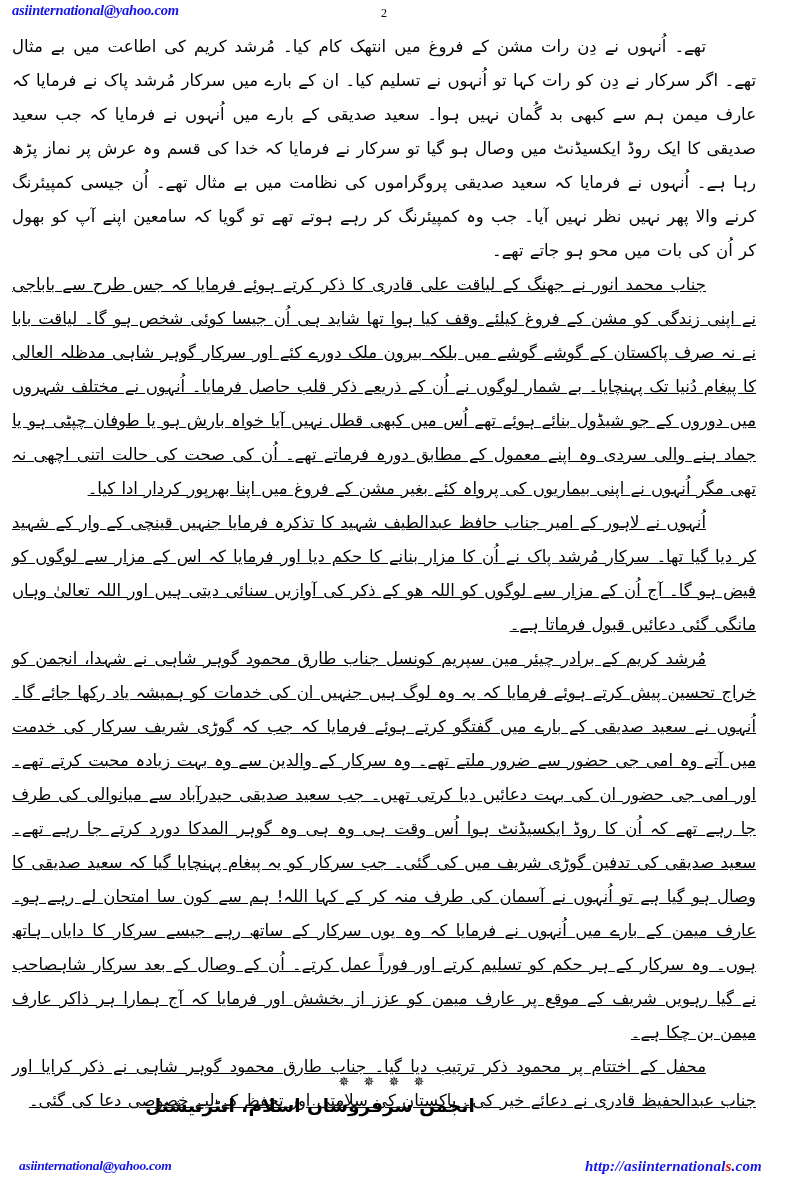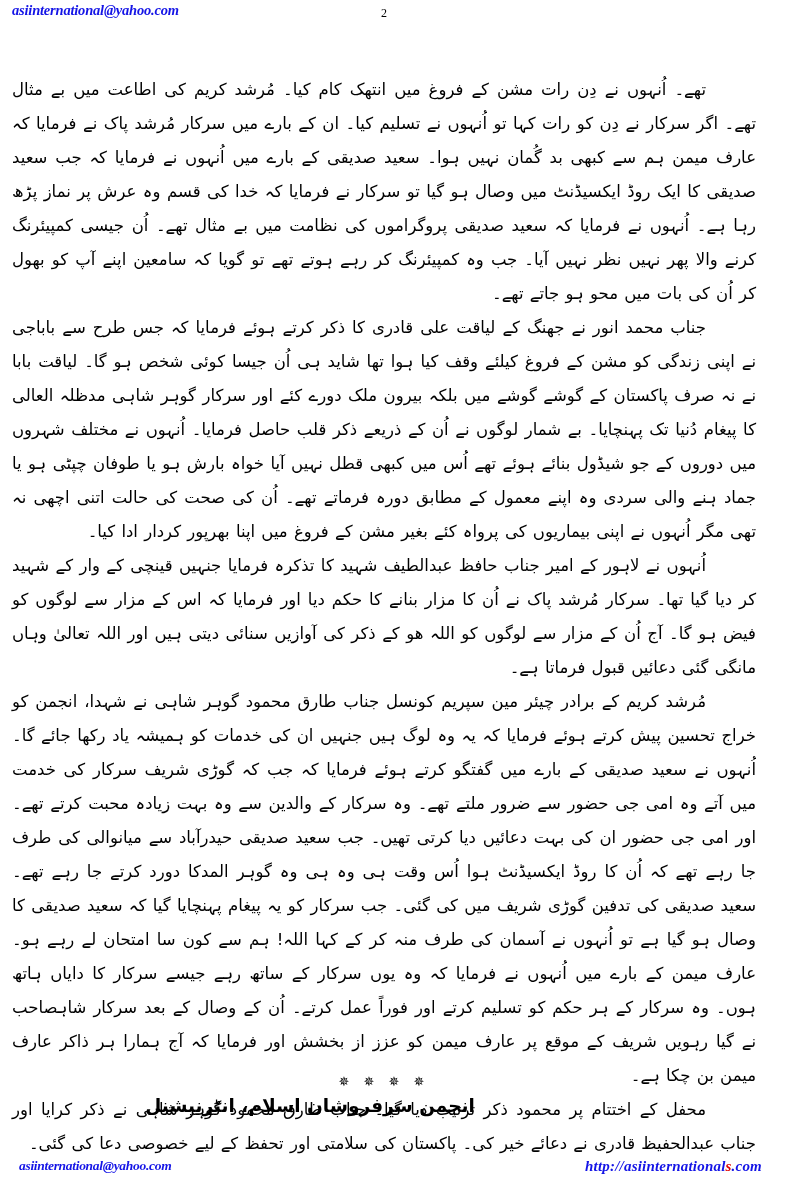--- a/index.html
+++ b/index.html
@@ -52,37 +52,37 @@
 
   
   .body-area {
     position: absolute;
     top: 30px;
     left: 28px;
     width: 744px;
     direction: rtl;
     text-align: justify;
     text-justify: inter-word;
-    margin-top: 43px;
   }
   .para {
     margin: 0 0 0 0;
     padding: 0;
     font-family: "DejaVu Sans", "Liberation Sans", sans-serif;
     font-size: 16.5px;
     line-height: 34px;
     color: #000000;
     text-align: justify;
     text-align-last: right;
     direction: rtl;
     text-indent: 50px;
     word-spacing: 1px;
   }
   .para + .para {
     margin-top: 0;
+    text-decoration: underline;
   }
 
   
   .ornament-row {
     position: absolute;
     top: 1074px;
     left: 0;
     width: 800px;
     text-align: center;
     direction: ltr;

